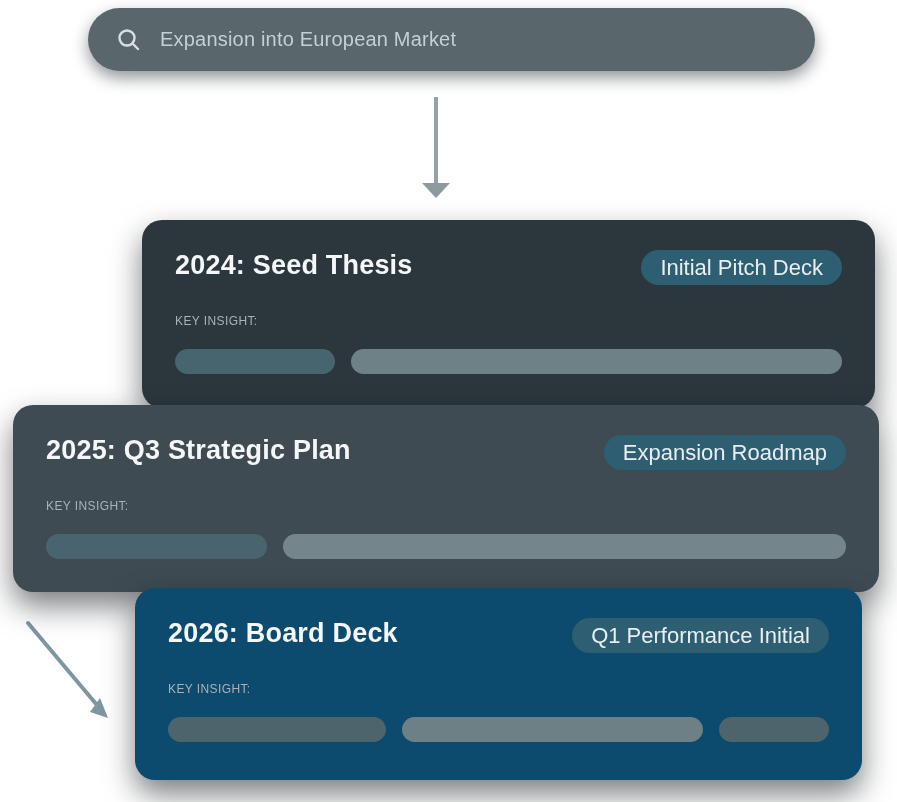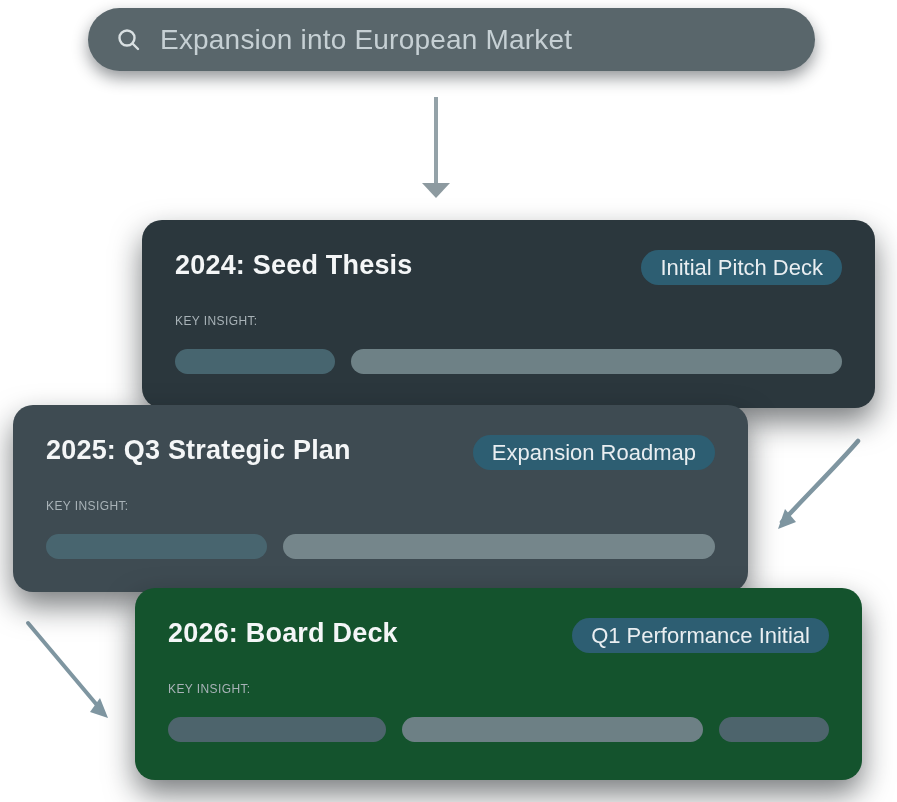--- a/index.html
+++ b/index.html
@@ -27,42 +27,42 @@
     box-shadow: 0 7px 16px rgba(15, 23, 28, 0.45);
     z-index: 6;
   }
   .search-icon-wrap {
     width: 30px; height: 30px;
     display: flex; align-items: center; justify-content: center;
     flex: 0 0 auto;
   }
   .search-text {
     margin-left: 16px;
-    font-size: 28px;
+    font-size: 20px;
     color: #c6d0d4;
     letter-spacing: 0.2px;
     white-space: nowrap;
   }
 
   
   .arrow-svg { position: absolute; pointer-events: none; }
   .arrow-down   { left: 418px; top: 94px;  z-index: 1; }
   .arrow-right  { left: 766px; top: 428px; z-index: 1; }
   .arrow-left   { left: 16px;  top: 610px; z-index: 1; }
 
   
   .card {
     position: absolute;
     border-radius: 20px;
     padding: 30px 33px 0 33px;
     box-shadow: 0 14px 30px rgba(12, 18, 22, 0.55);
   }
   .card-1 { left: 142px; top: 220px; width: 733px; height: 188px; background: #2b373d; z-index: 2; }
-  .card-2 { left: 13px;  top: 405px; width: 735px; height: 187px; background: #3e4b52; z-index: 3; }
-  .card-3 { left: 135px; top: 588px; width: 727px; height: 192px; background: #14532d; z-index: 4; }
+  .card-2 { left: 13px;  top: 405px; width: 866px; height: 187px; background: #3e4b52; z-index: 3; }
+  .card-3 { left: 135px; top: 588px; width: 727px; height: 192px; background: #0c4a6e; z-index: 4; }
 
   .card-header {
     display: flex;
     align-items: flex-start;
     justify-content: space-between;
   }
   .card-title {
     font-size: 27px;
     font-weight: 700;
     color: #f4f6f7;

